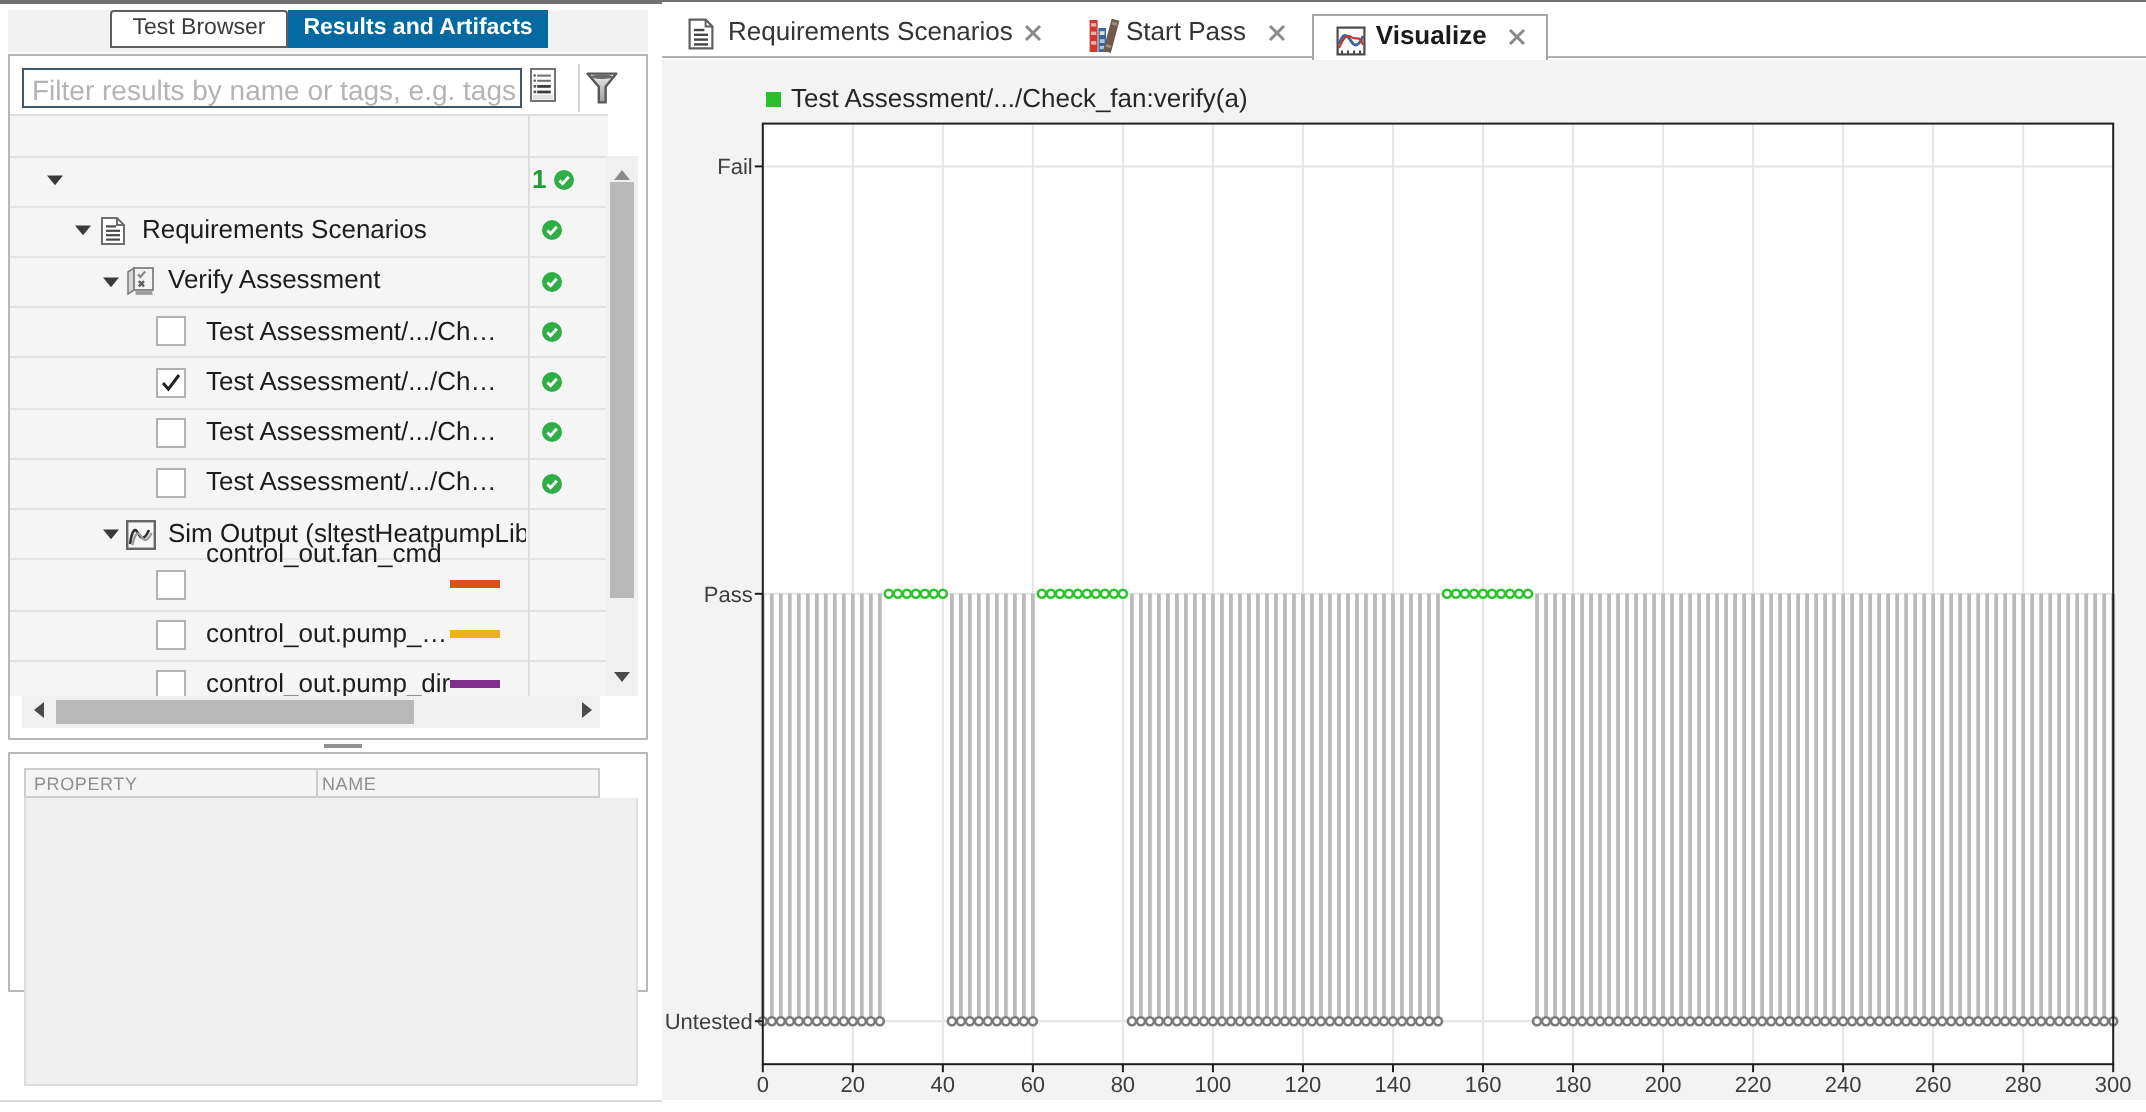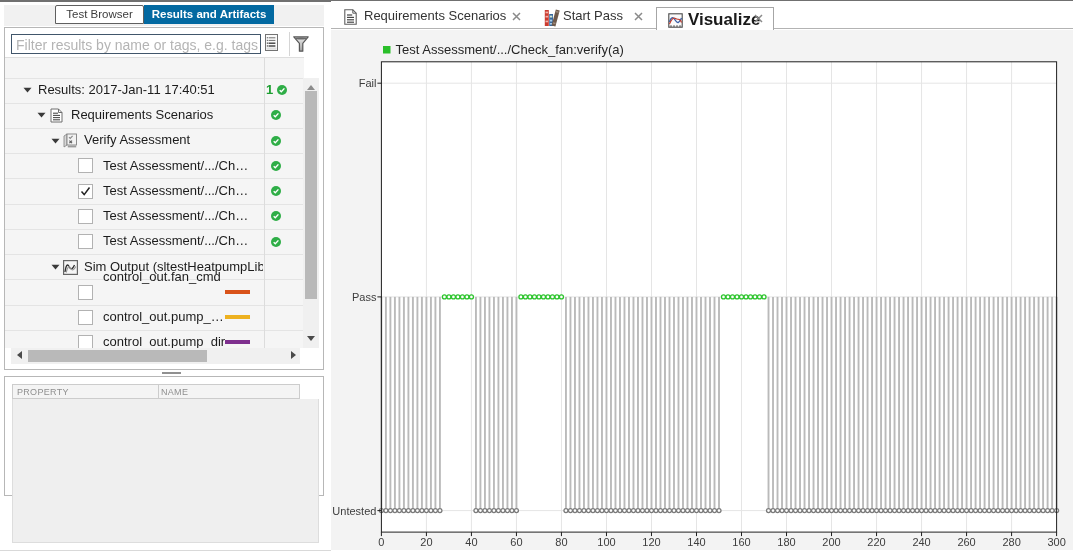--- a/index.html
+++ b/index.html
@@ -97,21 +97,20 @@
         <div class="rsep" style="top:228.88px"></div>
         <div class="rsep" style="top:254.11px"></div>
         <div class="rsep" style="top:279.34px"></div>
         <div class="rsep" style="top:304.57px"></div>
         <div class="rsep" style="top:329.8px"></div>
         <div class="abs" style="left:23px;top:87.1px">
           <svg width="9" height="6" viewBox="0 0 9 6">
             <path d="M0.5 0.8 L8.5 0.8 L4.5 5.6 Z" fill="#3a3a3a"></path>
           </svg>
         </div>
-        <div class="rtxt" style="left:38px;top:81.9px">Results: 2017-Jan-11 17:40:51</div>
         <div class="abs" style="left:266px;top:81.6px;font-size:13px;font-weight:bold;color:#1d9e31">1</div>
         <svg class="abs" style="left:276.5px;top:85.1px" width="10" height="10" viewBox="0 0 10 10">
           <circle cx="5" cy="5" r="5" fill="#2fae47"></circle>
           <path d="M2.7 5.2 L4.3 6.8 L7.4 3.4" fill="none" stroke="#fff" stroke-width="1.4"></path>
         </svg>
         <div class="abs" style="left:37px;top:112.3px">
           <svg width="9" height="6" viewBox="0 0 9 6">
             <path d="M0.5 0.8 L8.5 0.8 L4.5 5.6 Z" fill="#3a3a3a"></path>
           </svg>
         </div>
@@ -627,17 +626,17 @@
         <rect x="0.8" y="0.8" width="13.4" height="13.4" fill="#fafafa" stroke="#4a4a4a" stroke-width="1.1"></rect>
         <path d="M1.5 9 C3.5 3.5 5 3.5 7.5 7.5 C9.5 10.8 11.5 10 13.5 5" fill="none" stroke="#3c62a8" stroke-width="1.4"></path>
         <path d="M1.5 11 C3.5 6 5.5 4 7.5 5.5 C10 7.5 12 4 13.5 9.5" fill="none" stroke="#c0392b" stroke-width="1.1"></path>
         <g stroke="#4a4a4a" stroke-width="1">
           <line x1="3" y1="12.2" x2="3" y2="14"></line>
           <line x1="6" y1="12.2" x2="6" y2="14"></line>
           <line x1="9" y1="12.2" x2="9" y2="14"></line>
           <line x1="12" y1="12.2" x2="12" y2="14"></line>
         </g>
       </svg>
-    <span style="position:absolute;left:31px;top:2.5px;font-size:17px;font-weight:bold;color:#1a1a1a;white-space:nowrap">Visualize</span>
+    <span style="position:absolute;left:31px;top:2.5px;font-size:13px;font-weight:bold;color:#1a1a1a;white-space:nowrap">Visualize</span>
     <svg class="xbtn" style="left:96px;top:5.5px" width="11" height="11" viewBox="0 0 11 11">
         <path d="M2 2 L9 9 M9 2 L2 9" stroke="#8a8a8a" stroke-width="1.5"></path>
       </svg>
   </div>
 </div>
 </body></html>

